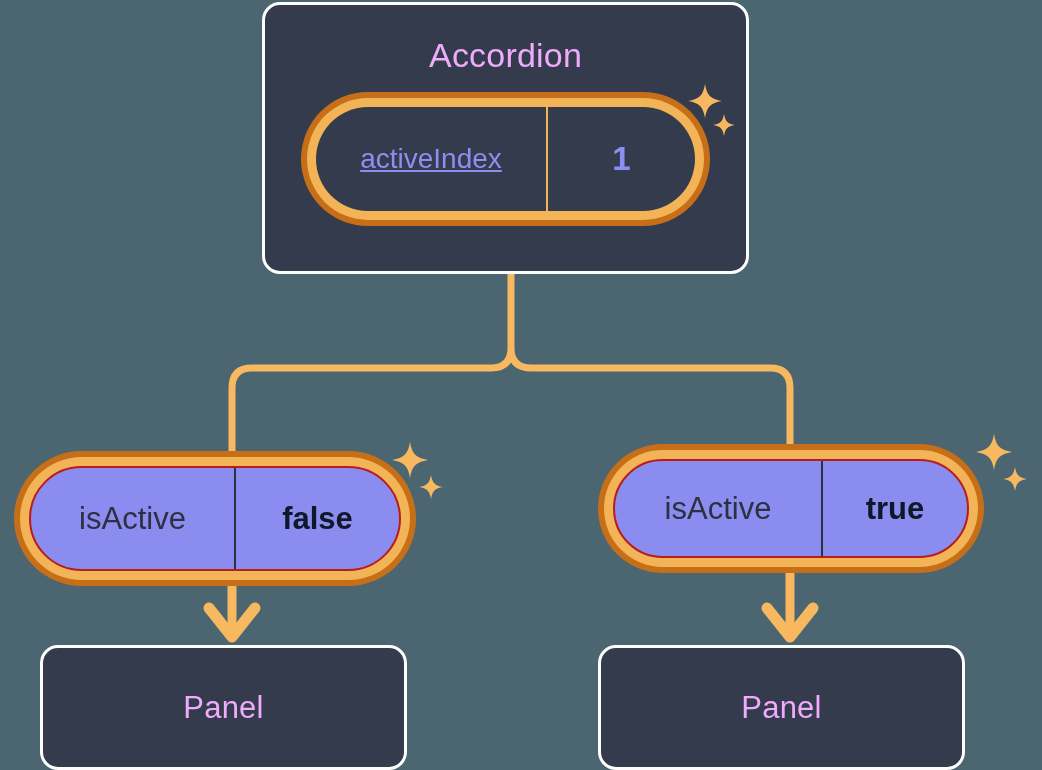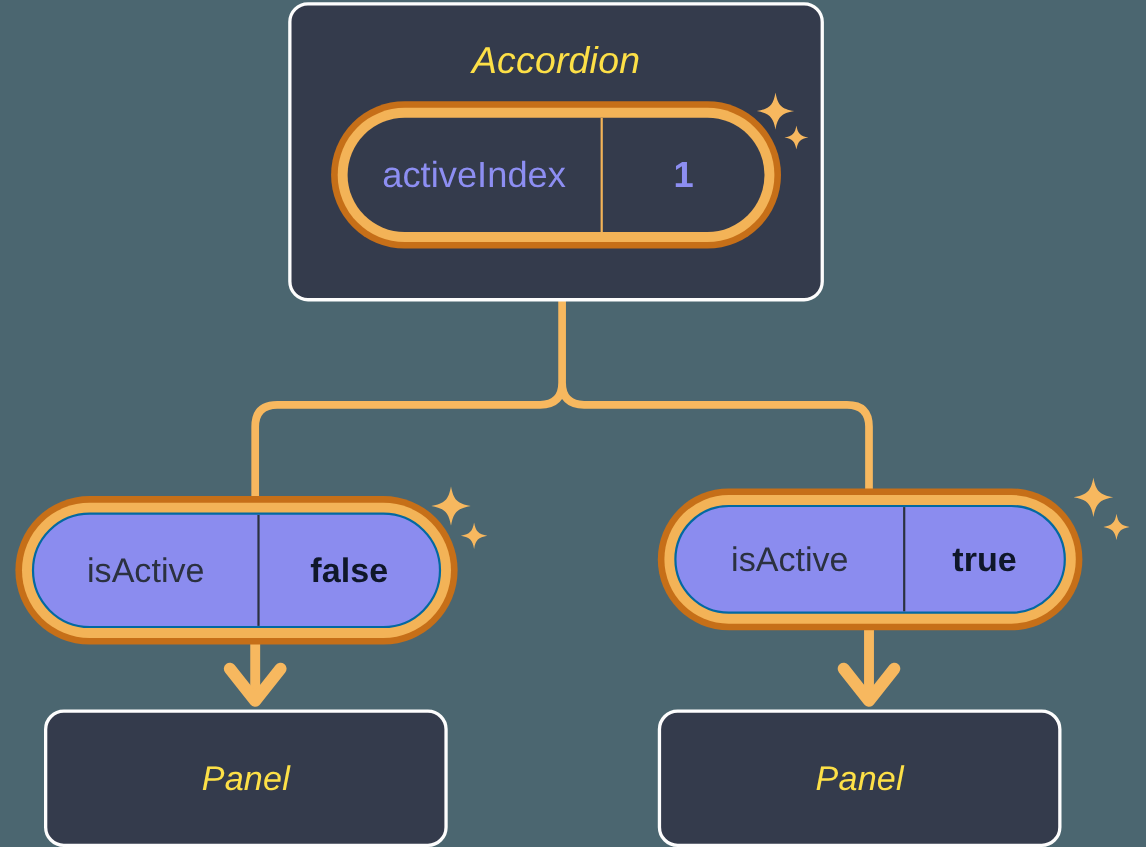--- a/index.html
+++ b/index.html
@@ -30,27 +30,26 @@
   .component-box {
     position: absolute;
     background: #343b4c;
     border: 3px solid #fdfdfd;
     border-radius: 18px;
     box-sizing: border-box;
     display: flex;
     justify-content: center;
   }
   .component-title {
-    color: #fde047;
+    color: #f0abfc;
     font-size: 34px;
     font-weight: 400;
     letter-spacing: 0.2px;
     line-height: 1;
     white-space: nowrap;
-    font-style: italic;
   }
 
   #accordion-box {
     left: 262px;
     top: 2px;
     width: 487px;
     height: 272px;
     align-items: flex-start;
     padding-top: 33px;
   }
@@ -97,35 +96,36 @@
   #pill-active-index {
     left: 307px;
     top: 98px;
     width: 397px;
     height: 122px;
   }
   #pill-active-index .pill { background: #343b4c; }
   #pill-active-index .pill-cell-key {
     flex: 0 0 232px;
     color: #8d8ef2;
-    font-size: 33px;
+    font-size: 28px;
     font-weight: 400;
     border-right: 2px solid #f3b357;
+    text-decoration: underline;
   }
   #pill-active-index .pill-cell-val {
     flex: 1 1 auto;
     color: #8d8ef2;
     font-size: 33px;
     font-weight: 700;
   }
 
   
   .pill-purple .pill {
     background: #8b8cef;
-    border: 2px solid #0369a1;
+    border: 2px solid #b91c1c;
   }
   .pill-purple .pill-cell-key {
     color: #2b3140;
     font-size: 31px;
     font-weight: 400;
     border-right: 2px solid #2b3140;
   }
   .pill-purple .pill-cell-val {
     color: #0f172a;
     font-size: 31px;

